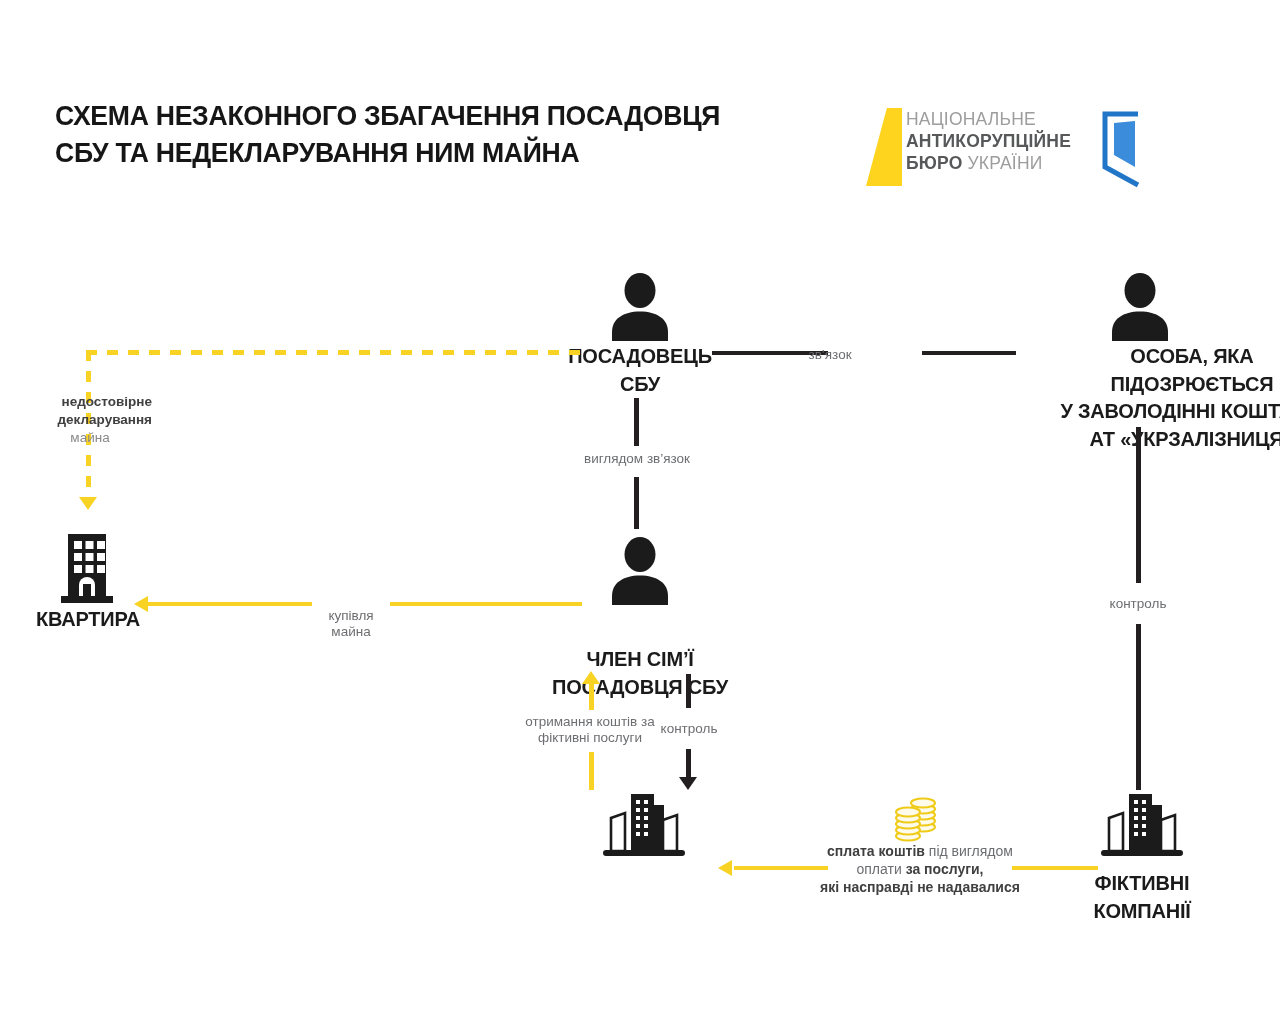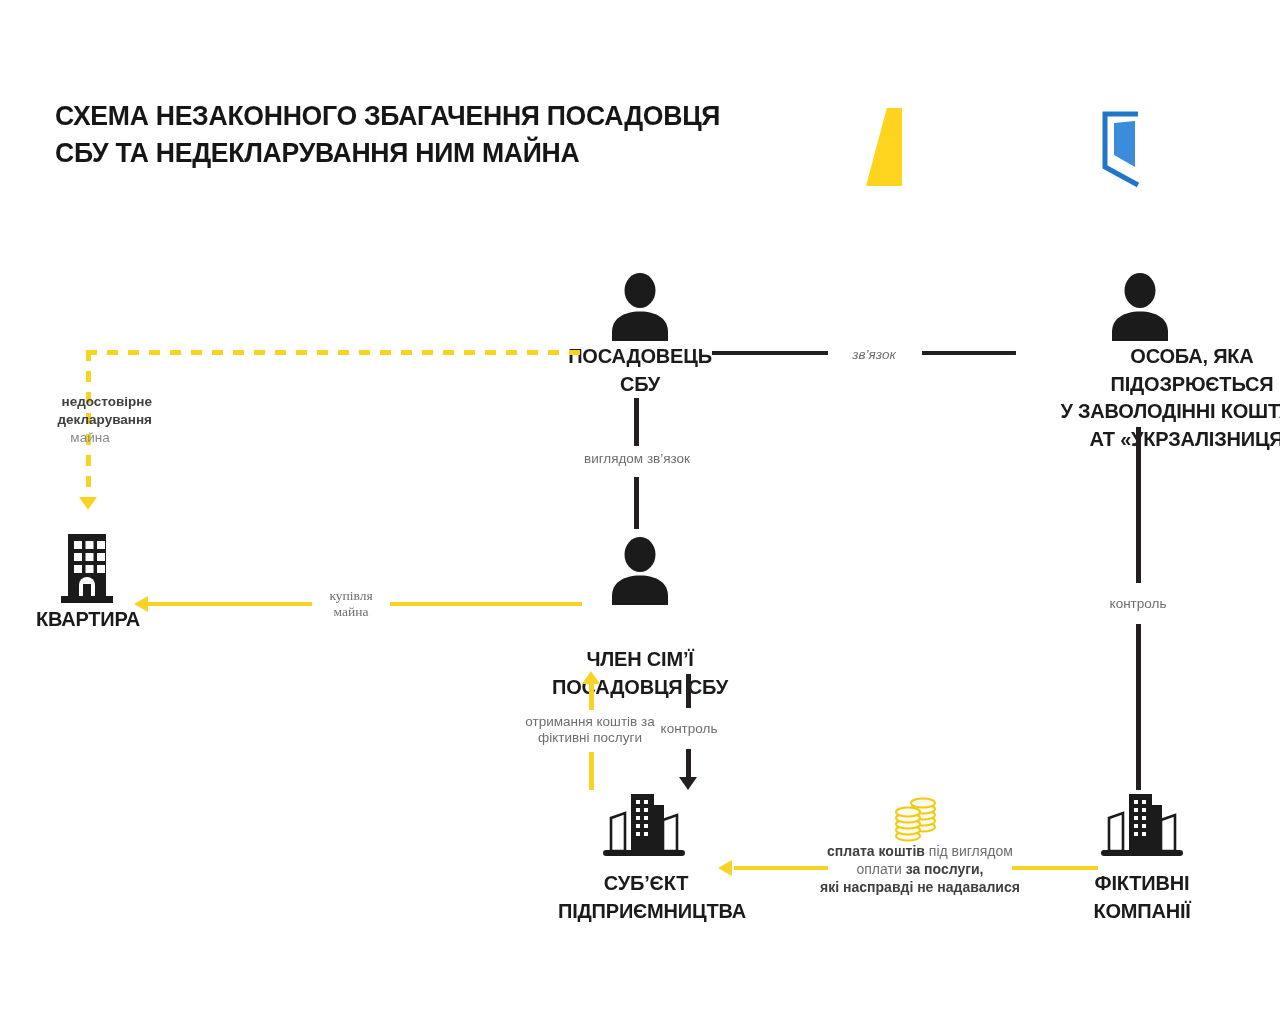--- a/index.html
+++ b/index.html
@@ -51,20 +51,25 @@
 </style>
 </head>
 <body>
 
 <div id="canvas">
 
   <div class="abs title">СХЕМА НЕЗАКОННОГО ЗБАГАЧЕННЯ ПОСАДОВЦЯ
 СБУ ТА НЕДЕКЛАРУВАННЯ НИМ МАЙНА</div>
 
   <div class="abs nabu-mark"></div>
+  <div class="abs nabu-text">
+    <div class="nabu-l1">НАЦІОНАЛЬНЕ</div>
+    <div class="nabu-l2">АНТИКОРУПЦІЙНЕ</div>
+    <div><span class="nabu-l3b">БЮРО</span><span class="nabu-l3r"> УКРАЇНИ</span></div>
+  </div>
 
   <div class="abs sap-mark">
     <svg width="44" height="80" viewBox="0 0 44 80">
       <path d="M40 4 L7 4 L7 57 L40 75" fill="none" stroke="#2176C7" stroke-width="5" stroke-linejoin="miter"></path>
       <polygon points="16,13 37,11 37,57 16,45" fill="#3B8CDB"></polygon>
     </svg>
   </div>
 
   <div class="abs" style="left:608px;top:273px;">
     <svg width="64" height="68" viewBox="0 0 64 68" fill="#1b1b1b">
@@ -88,21 +93,21 @@
   <div class="abs" style="left:608px;top:537px;">
     <svg width="64" height="68" viewBox="0 0 64 68" fill="#1b1b1b">
       <ellipse cx="32" cy="17.5" rx="15.5" ry="17.5"></ellipse>
       <path d="M4 68 L4 59 C4 46 15 38.5 32 38.5 C49 38.5 60 46 60 59 L60 68 Z"></path>
     </svg>
   </div>
   <div class="abs node-label" style="left:545px;top:646px;width:190px;">ЧЛЕН СІМ’Ї
 ПОСАДОВЦЯ СБУ</div>
 
   <div class="abs hline" style="left:712px;top:351px;width:116px;"></div>
-  <div class="abs edge-label" style="left:830px;top:347px;width:88px;font-style:italic;">зв’язок</div>
+  <div class="abs edge-label" style="left:786px;top:347px;width:88px;">зв’язок</div>
   <div class="abs hline" style="left:922px;top:351px;width:94px;"></div>
 
   <div class="abs vline" style="left:634px;top:398px;height:48px;"></div>
   <div class="abs edge-label" style="left:557px;top:451px;width:160px;">виглядом зв’язок</div>
   <div class="abs vline" style="left:634px;top:477px;height:52px;"></div>
 
   <div class="abs vline" style="left:1136px;top:427px;height:156px;"></div>
   <div class="abs edge-label" style="left:1078px;top:596px;width:120px;">контроль</div>
   <div class="abs vline" style="left:1136px;top:624px;height:166px;"></div>
 
@@ -130,21 +135,21 @@
           <rect x="42" y="34" width="8" height="8"></rect>
         <path d="M24 65 V54 a8 8 0 0 1 16 0 V65 Z"></path>
       </g>
       <rect x="28" y="53" width="8" height="12"></rect>
       <rect x="6" y="65" width="52" height="7"></rect>
     </svg>
   </div>
   <div class="abs node-label" style="left:26px;top:606px;width:124px;">КВАРТИРА</div>
 
   <div class="abs yline-h" style="left:390px;top:602px;width:192px;"></div>
-  <div class="abs edge-label" style="left:312px;top:588px;width:78px;font-family:Liberation Serif, serif;">купівля
+  <div class="abs edge-label" style="left:312px;top:608px;width:78px;">купівля
 майна</div>
   <div class="abs yline-h" style="left:148px;top:602px;width:164px;"></div>
   <div class="abs arr-left-y" style="left:134px;top:596px;"></div>
 
   <div class="abs arr-up-y" style="left:582px;top:671px;"></div>
   <div class="abs yline-v" style="left:589px;top:684px;height:26px;"></div>
   <div class="abs edge-label" style="left:505px;top:714px;width:170px;">отримання коштів за
 фіктивні послуги</div>
   <div class="abs yline-v" style="left:589px;top:752px;height:38px;"></div>
 
@@ -167,22 +172,20 @@
         <rect x="34" y="31" width="4" height="4"></rect>
           <rect x="42" y="31" width="4" height="4"></rect>
         <rect x="34" y="39" width="4" height="4"></rect>
           <rect x="42" y="39" width="4" height="4"></rect>
       </g>
       <path d="M9 58 V25 L23 20 V58 Z" fill="#ffffff" stroke="#1b1b1b" stroke-width="2.6"></path>
       <path d="M61 58 V27 L75 22 V58 Z" fill="#ffffff" stroke="#1b1b1b" stroke-width="2.6"></path>
       <rect x="1" y="57" width="82" height="6" rx="3" fill="#1b1b1b"></rect>
     </svg>
   </div>
-  <div class="abs node-label" style="left:558px;top:870px;width:176px;">СУБ’ЄКТ
-ПІДПРИЄМНИЦТВА</div>
 
   <div class="abs" style="left:1100px;top:793px;">
     <svg width="84" height="66" viewBox="0 0 84 66">
       <rect x="50" y="12" width="12" height="46" fill="#1b1b1b"></rect>
       <rect x="29" y="1" width="23" height="57" fill="#1b1b1b"></rect>
       <g fill="#ffffff">
         <rect x="34" y="7" width="4" height="4"></rect>
           <rect x="42" y="7" width="4" height="4"></rect>
         <rect x="34" y="15" width="4" height="4"></rect>
           <rect x="42" y="15" width="4" height="4"></rect>

